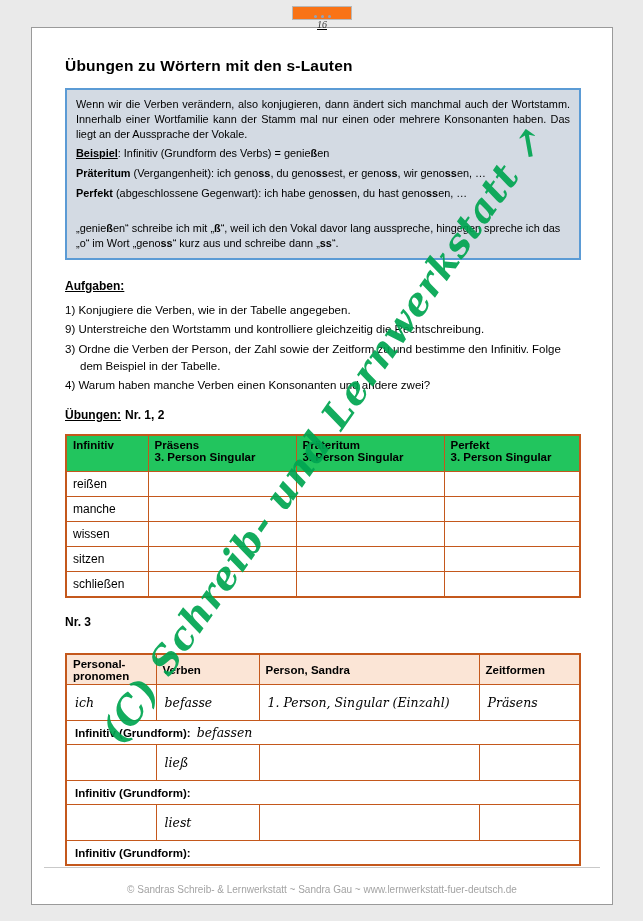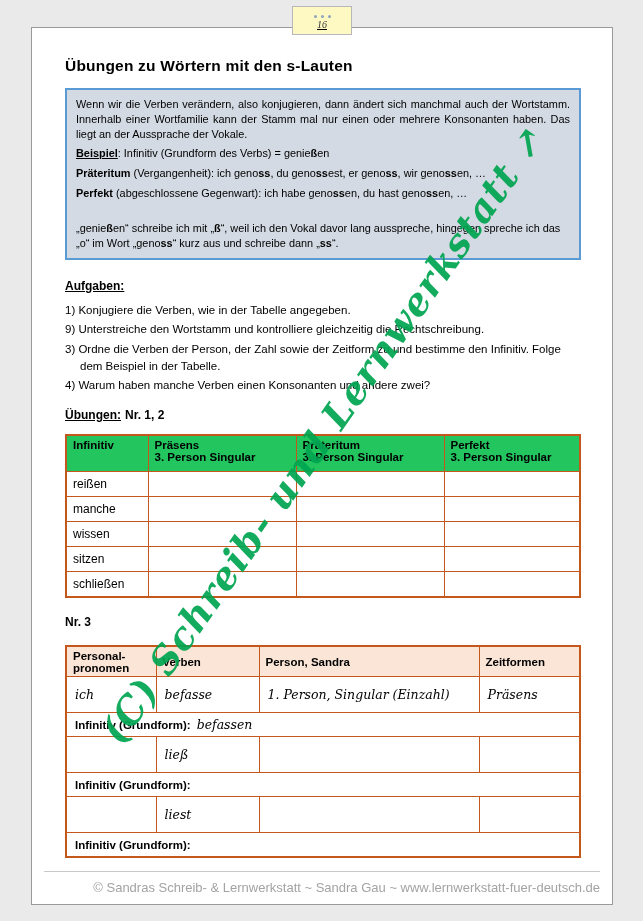--- a/index.html
+++ b/index.html
@@ -14,22 +14,22 @@
   .page {
     position: absolute;
     left: 31px; top: 27px;
     width: 582px; height: 878px;
     background: #ffffff;
     border: 1px solid #9a9a9a;
   }
   .pagenum-box {
     position: absolute;
     left: 292px; top: 6px;
-    width: 60px; height: 29px;
-    background: #fef9c3;
+    width: 60px; height: 14px;
+    background: #f97316;
     border: 1px solid #b8b8b8;
     text-align: center;
     z-index: 6;
     text-decoration: underline;
   }
   .dots { margin-top: 3px; line-height: 5px; }
   .dots i {
     display: inline-block;
     width: 3px; height: 3px;
     border-radius: 50%;
@@ -74,21 +74,21 @@
     background: #22c55e;
     text-align: left;
     vertical-align: top;
     padding: 3px 6px;
     font-size: 11.5px;
     height: 37px;
     font-weight: bold;
   }
   .t1 tbody td { height: 25px; padding: 2px 6px; font-size: 12px; vertical-align: middle; }
   .nr3 { margin-top: 17px; font-size: 12px; font-weight: bold; }
-  .t2 { margin-top: 16px; }
+  .t2 { margin-top: 24px; }
   .t2 th {
     background: #fbe5d6;
     text-align: left;
     vertical-align: middle;
     padding: 2px 6px;
     font-size: 11.5px;
     height: 31px;
     font-weight: bold;
   }
   .hand, .t2 td.hand {
@@ -98,23 +98,23 @@
   }
   .t2 td { padding: 2px 8px; vertical-align: middle; }
   .t2 tr.hand-row td { height: 36px; }
   .t2 td.inf { height: 24px; font-size: 11.5px; }
   .t2 .lbl { font-weight: bold; }
   .t2 .inf .hand { margin-left: 6px; }
   .footer {
     position: absolute;
     left: 12px; right: 12px; bottom: 9px;
     border-top: 1px solid #c9c9c9;
-    text-align: right;
-    padding-top: 8px;
-    font-size: 13px;
+    text-align: center;
+    padding-top: 16px;
+    font-size: 10px;
     color: #a3a3a3;
   }
   .watermark {
     position: absolute;
     left: 78px; top: 688px;
     transform: rotate(-55deg);
     transform-origin: left center;
     font-family: "DejaVu Serif", serif;
     font-style: italic;
     font-weight: 700;

